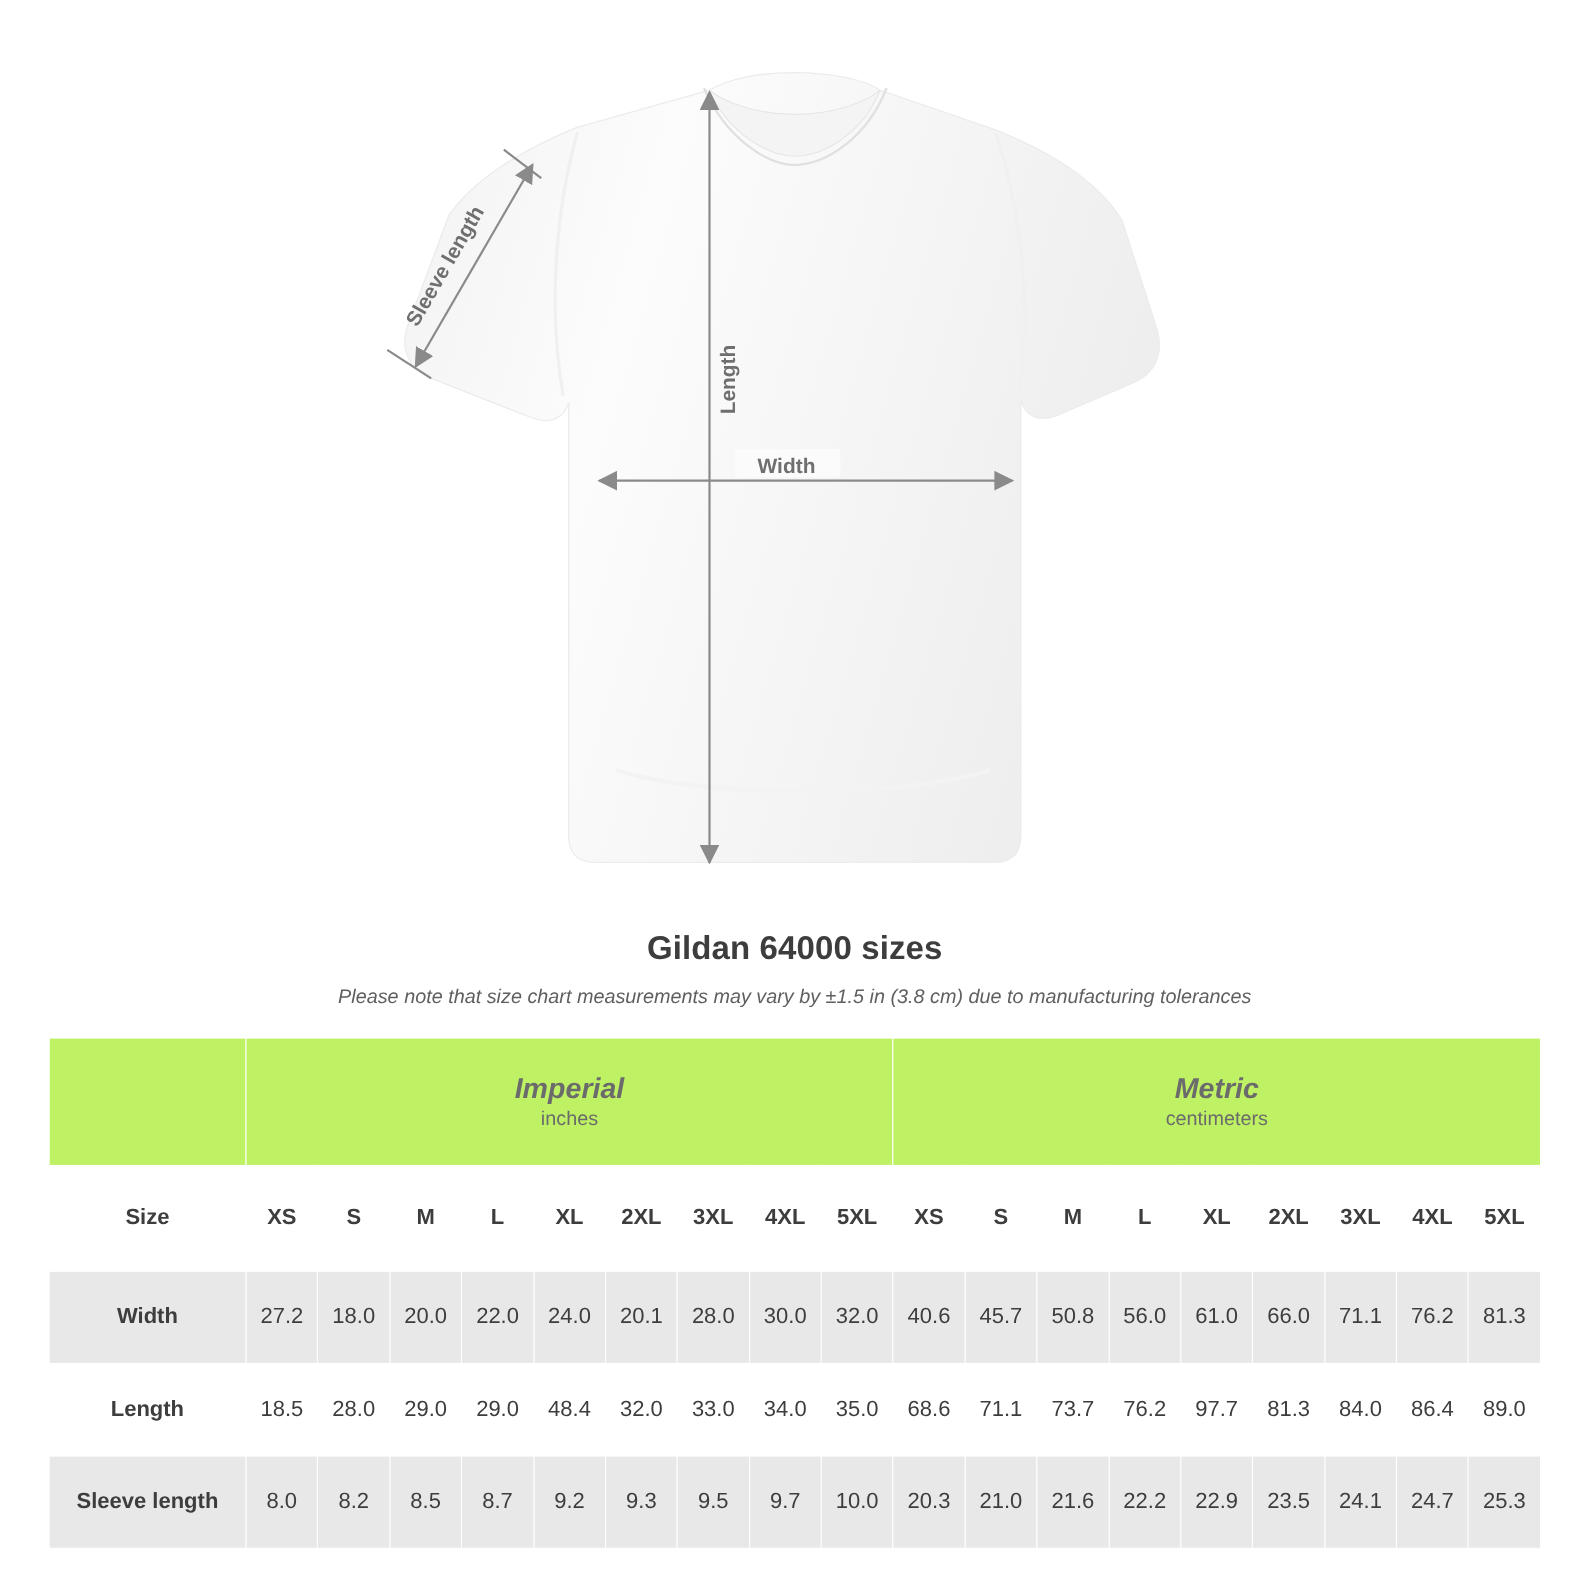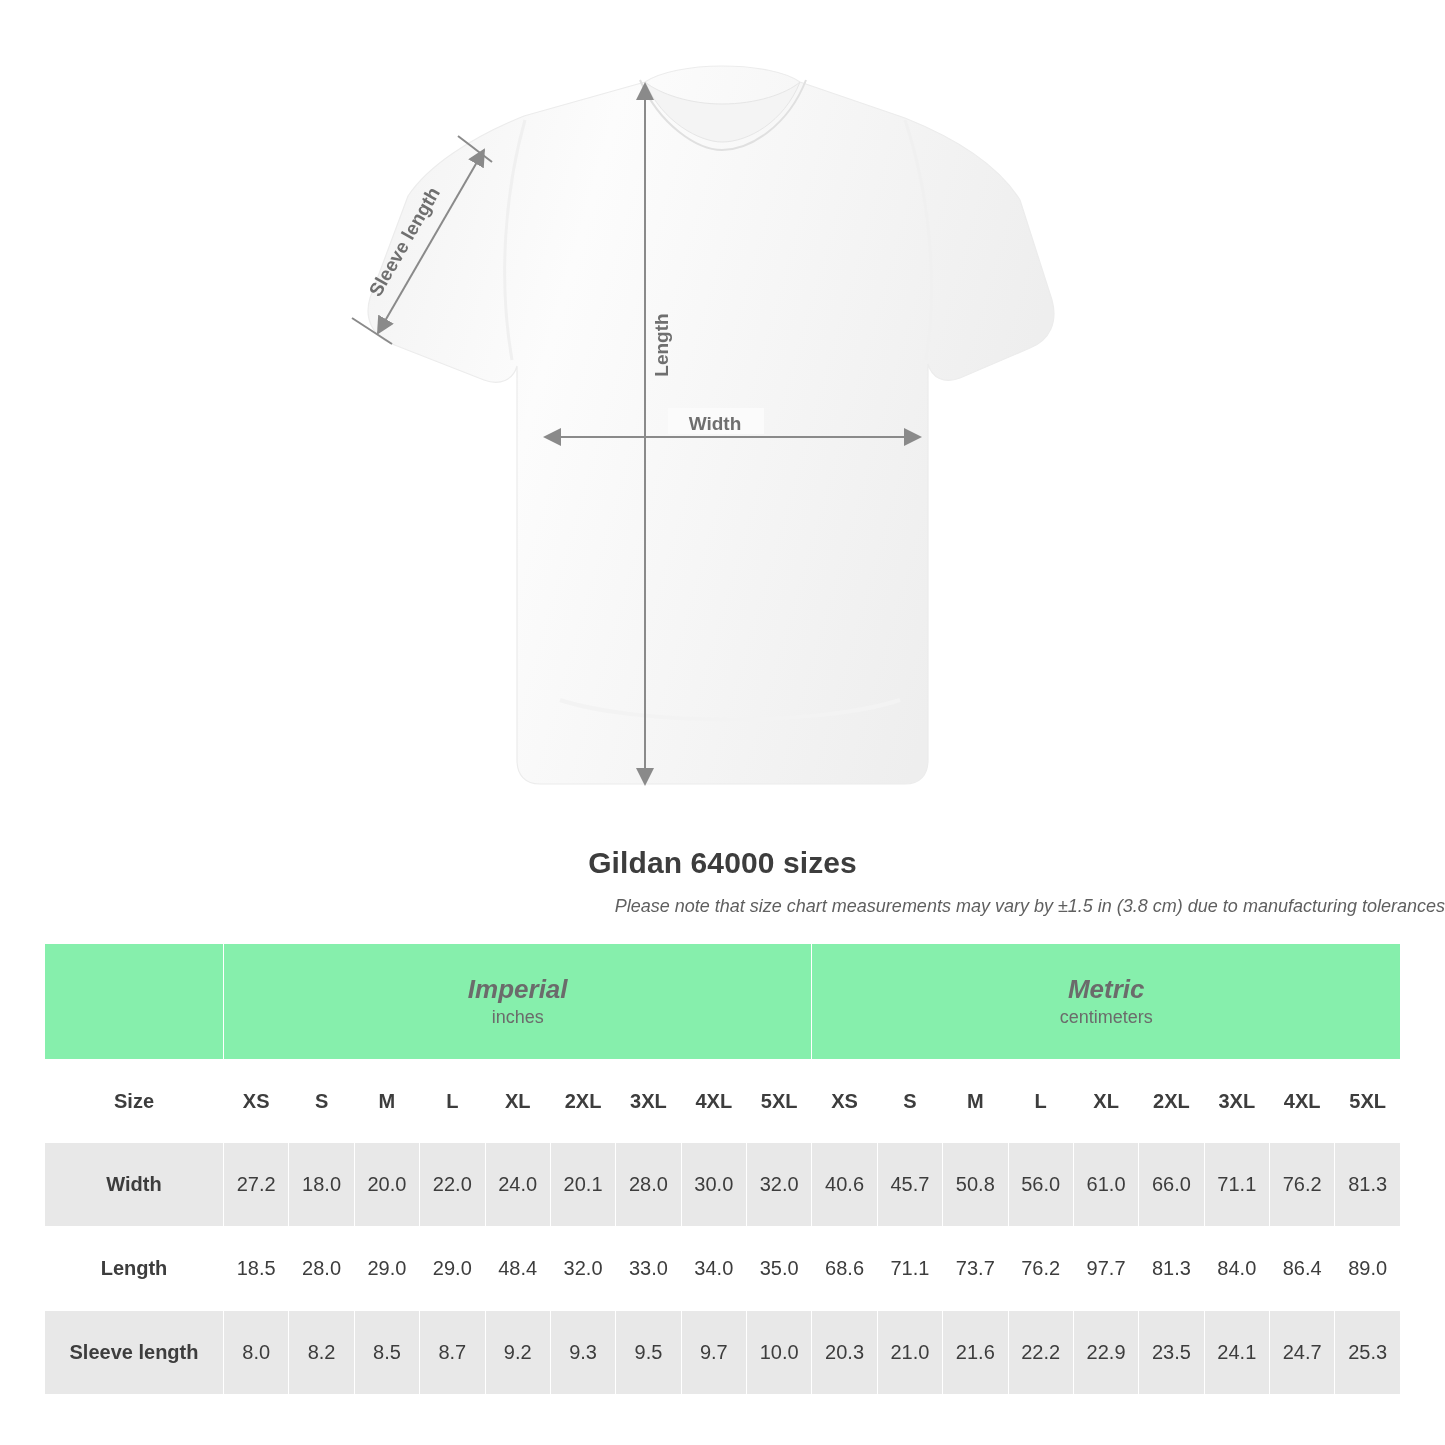--- a/index.html
+++ b/index.html
@@ -37,59 +37,58 @@
     font-weight: bold;
     color: #3d3d3d;
     letter-spacing: 0.1px;
     margin: 16px;
   }
   .chart-note {
     font-size: 18px;
     font-style: italic;
     color: #5f5f5f;
     margin-top: 16px;
-    text-align: right;
   }
 
   
   .table-wrap {
     margin: 26px 44px 0 44px;
   }
   table.size-table {
     width: 100%;
     border-collapse: collapse;
     table-layout: fixed;
   }
   table.size-table td, table.size-table th {
     border: 1px solid #ffffff;
     text-align: center;
     font-size: 19px;
     color: #3d3d3d;
     padding: 0;
   }
   tr.unit-row td {
-    background: #86efac;
+    background: #bef264;
     height: 116px;
     vertical-align: middle;
   }
   .unit-name {
     font-size: 26px;
     font-style: italic;
     font-weight: bold;
     color: #6b6b6b;
     line-height: 1.1;
   }
   .unit-sub {
     font-size: 18px;
     color: #6b6b6b;
     margin-top: 4px;
   }
   tr.head-row td {
     background: #ffffff;
-    height: 83px;
+    height: 96px;
     font-weight: bold;
     font-size: 20px;
     color: #3d3d3d;
   }
   tr.head-row td.row-label { font-size: 20px; }
   tr.data-row td {
     height: 84px;
     font-size: 20px;
   }
   tr.data-row.shade td { background: #e8e8e8; }

